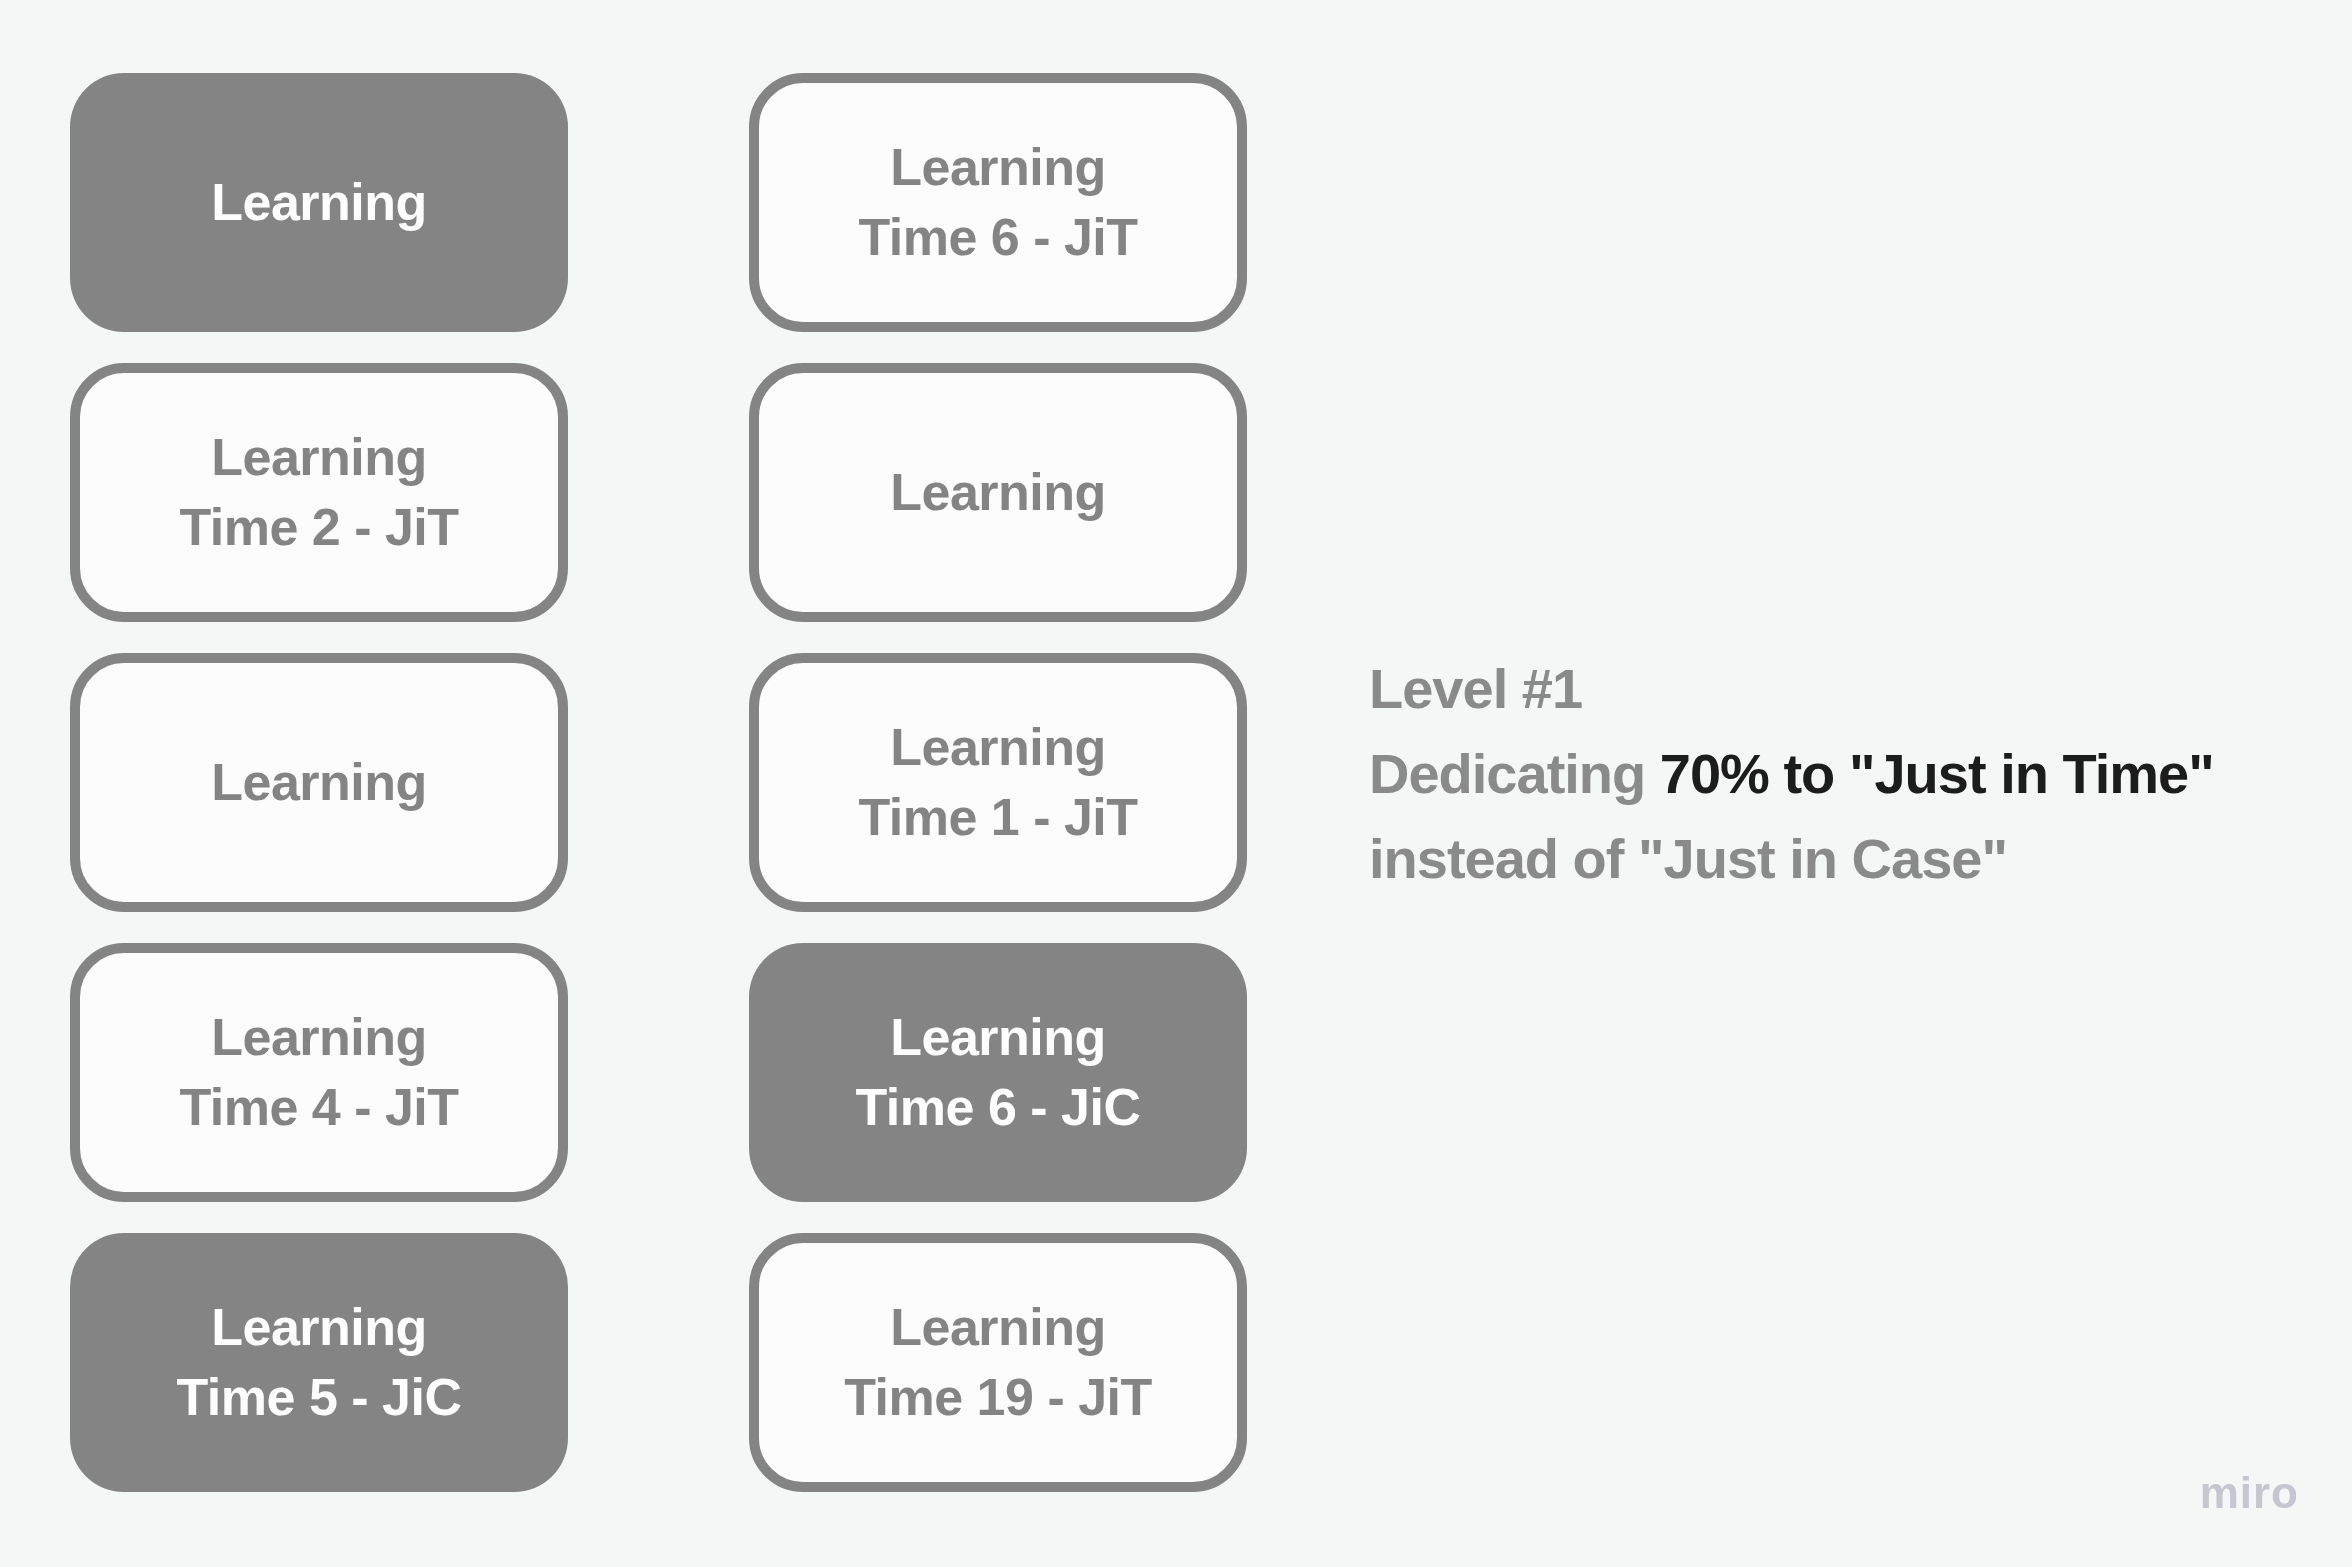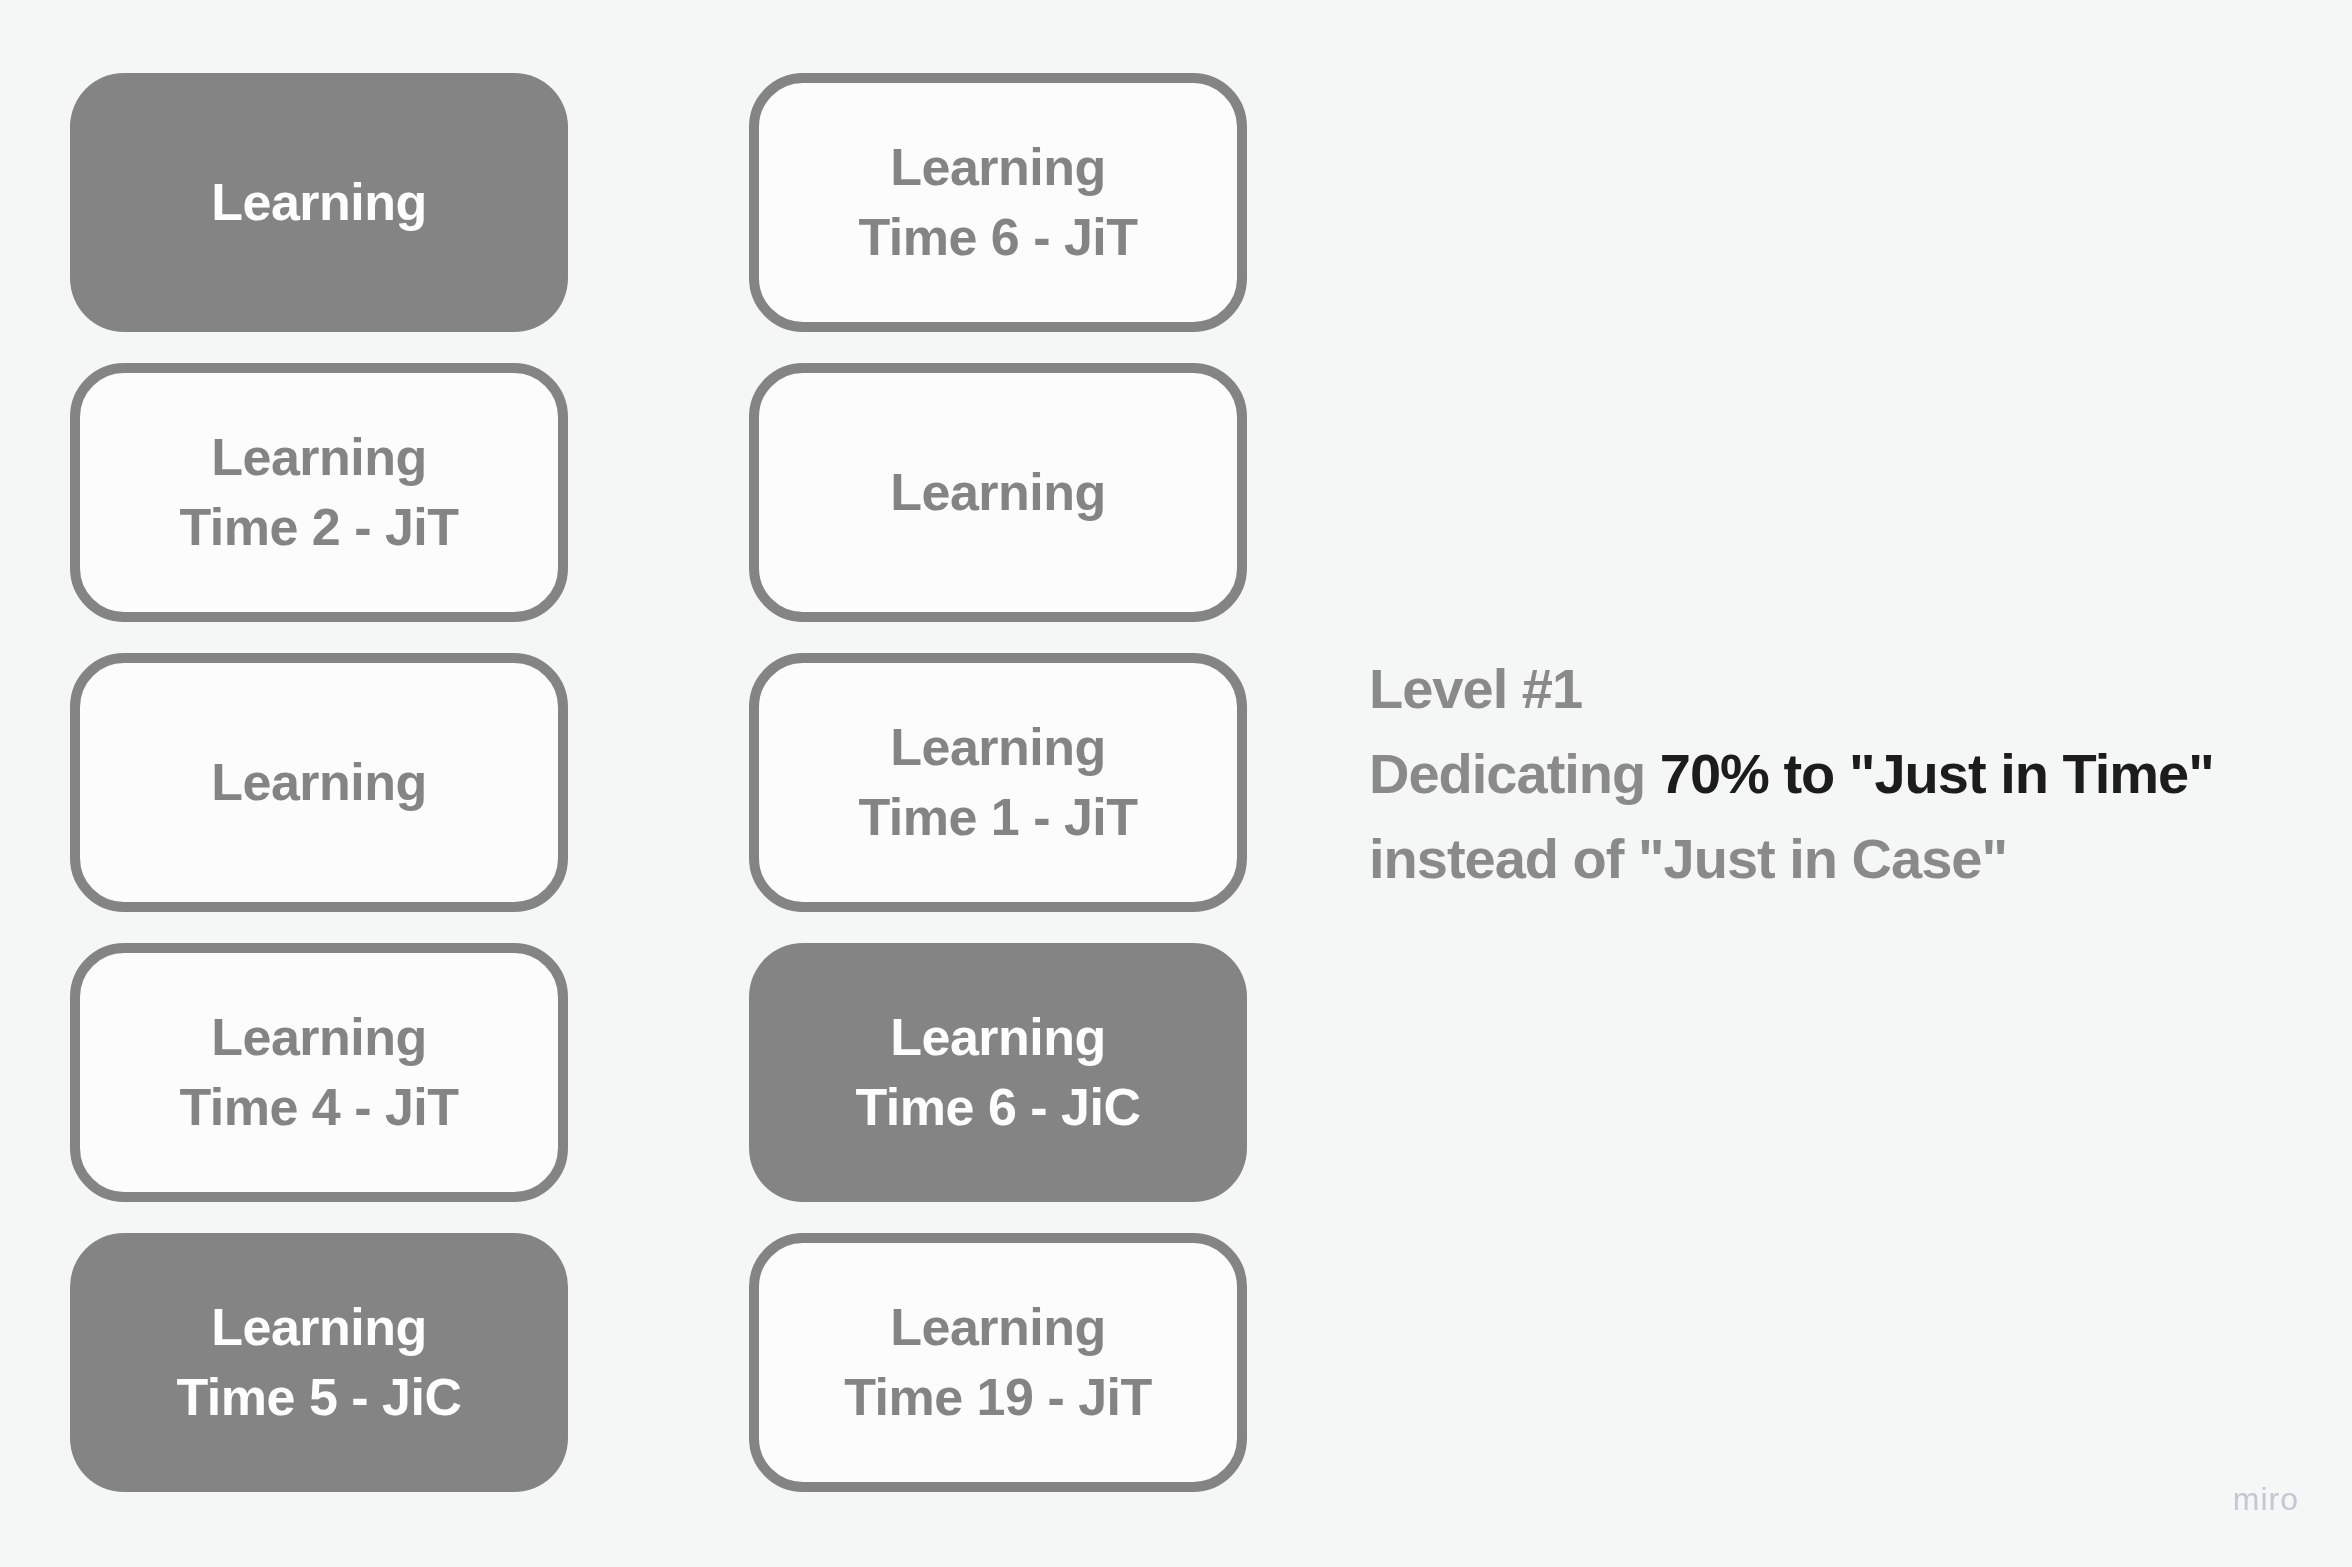--- a/index.html
+++ b/index.html
@@ -60,22 +60,22 @@
     white-space: nowrap;
   }
   .annotation .em {
     color: #1c1c1c;
     font-weight: 800;
   }
   .watermark {
     position: absolute;
     right: 54px;
     bottom: 50px;
-    font-size: 32px;
-    font-weight: 400;
+    font-size: 44px;
+    font-weight: 700;
     letter-spacing: 1px;
     color: #c6c6d0;
   }
 </style>
 </head>
 <body>
 
 <div>
 
   <div class="column column-left">

